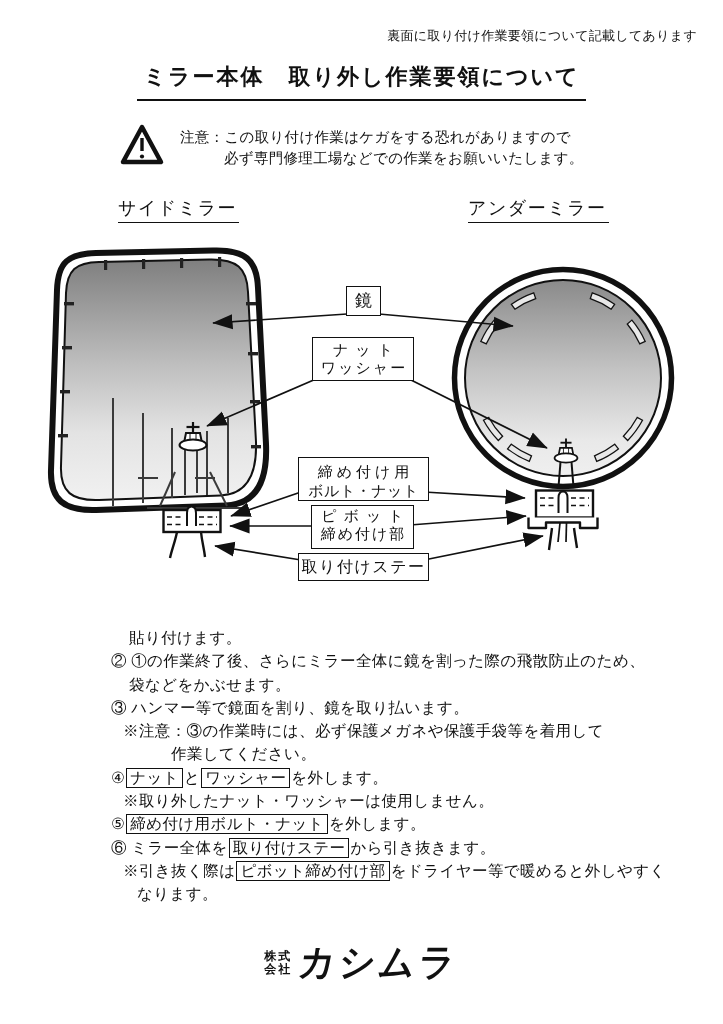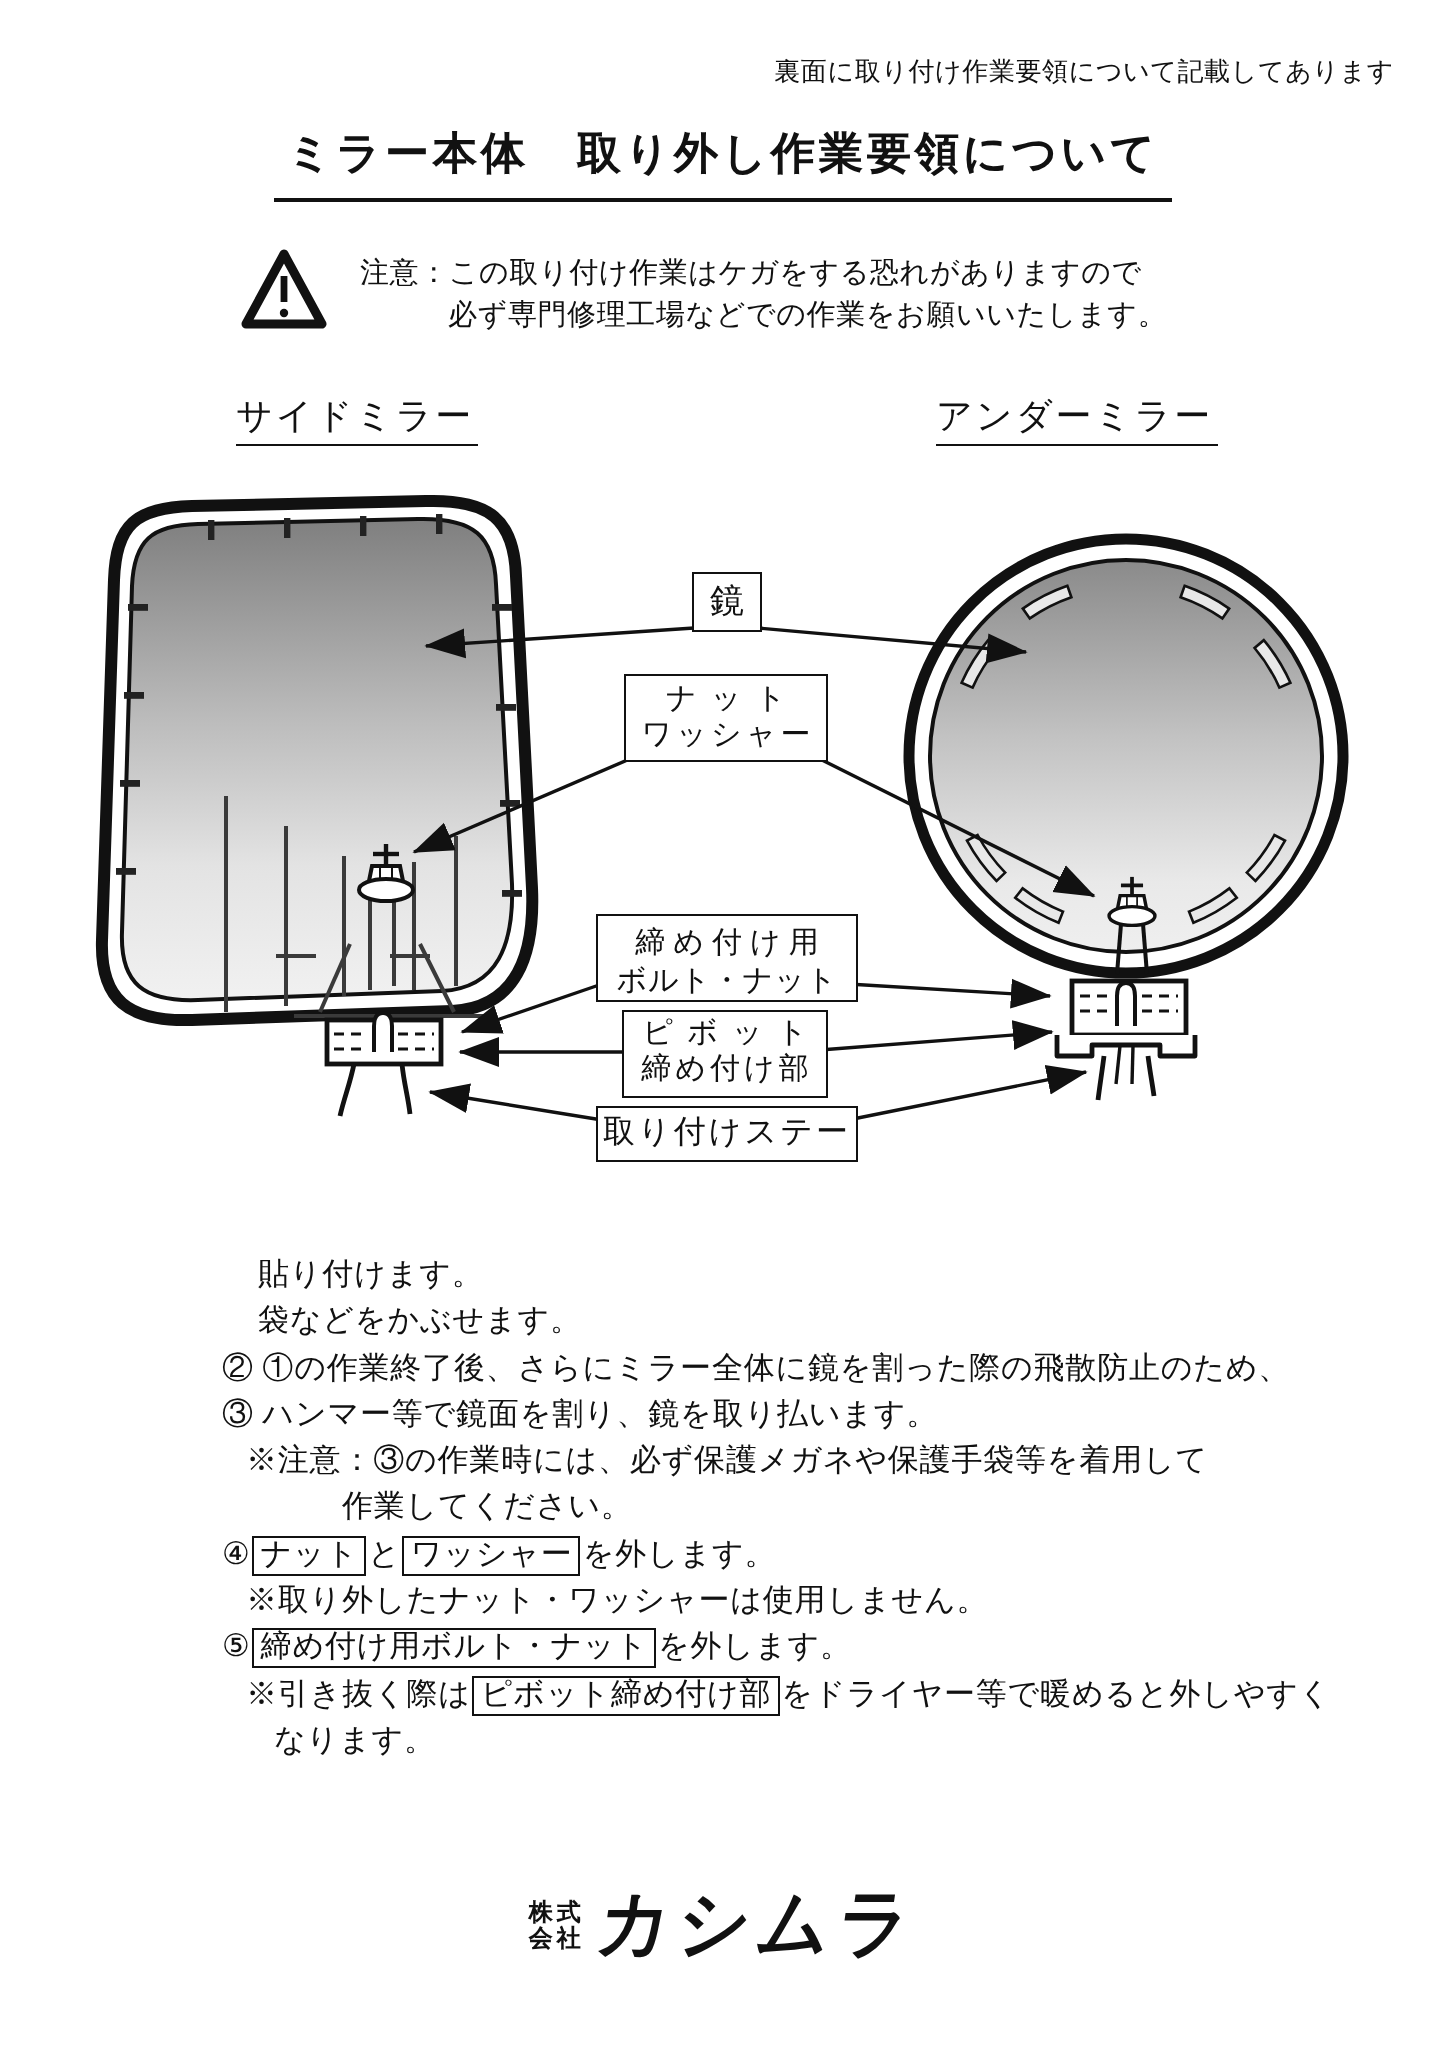--- a/index.html
+++ b/index.html
@@ -224,28 +224,29 @@
 <div id="co-pivot" class="callout">
   <div class="ls7">ピボット</div>
   <div class="ls2">締め付け部</div>
 </div>
 <div id="co-stay" class="callout">
   <div>取り付けステー</div>
 </div>
 
 <div id="instructions">
     <div class="iline" style="padding-left: 18px;"><span>貼り付けます。</span></div>
+    <div class="iline" style="padding-left: 0px;"><span>② ①の作業終了後、さらにミラー全体に鏡を割った際の飛散防止のため、</span></div>
     <div class="iline" style="padding-left: 18px;"><span>袋などをかぶせます。</span></div>
-    <div class="iline" style="padding-left: 0px;"><span>② ①の作業終了後、さらにミラー全体に鏡を割った際の飛散防止のため、</span></div>
     <div class="iline" style="padding-left: 0px;"><span>③ ハンマー等で鏡面を割り、鏡を取り払います。</span></div>
     <div class="iline" style="padding-left: 12px;"><span>※注意：③の作業時には、必ず保護メガネや保護手袋等を着用して</span></div>
     <div class="iline" style="padding-left: 60px;"><span>作業してください。</span></div>
     <div class="iline" style="padding-left: 0px;"><span>④</span><span class="boxed">ナット</span><span>と</span><span class="boxed">ワッシャー</span><span>を外します。</span></div>
     <div class="iline" style="padding-left: 12px;"><span>※取り外したナット・ワッシャーは使用しません。</span></div>
     <div class="iline" style="padding-left: 0px;"><span>⑤</span><span class="boxed">締め付け用ボルト・ナット</span><span>を外します。</span></div>
+    <div class="iline" style="padding-left: 0px;"><span>⑥ ミラー全体を</span><span class="boxed">取り付けステー</span><span>から引き抜きます。</span></div>
     <div class="iline" style="padding-left: 12px;"><span>※引き抜く際は</span><span class="boxed">ピボット締め付け部</span><span>をドライヤー等で暖めると外しやすく</span></div>
     <div class="iline" style="padding-left: 26px;"><span>なります。</span></div>
   </div>
 
 <div id="logo">
   <div id="company" class="sans">
     <div>株式</div>
     <div>会社</div>
   </div>
   <div id="brand" class="sans">カシムラ</div>

